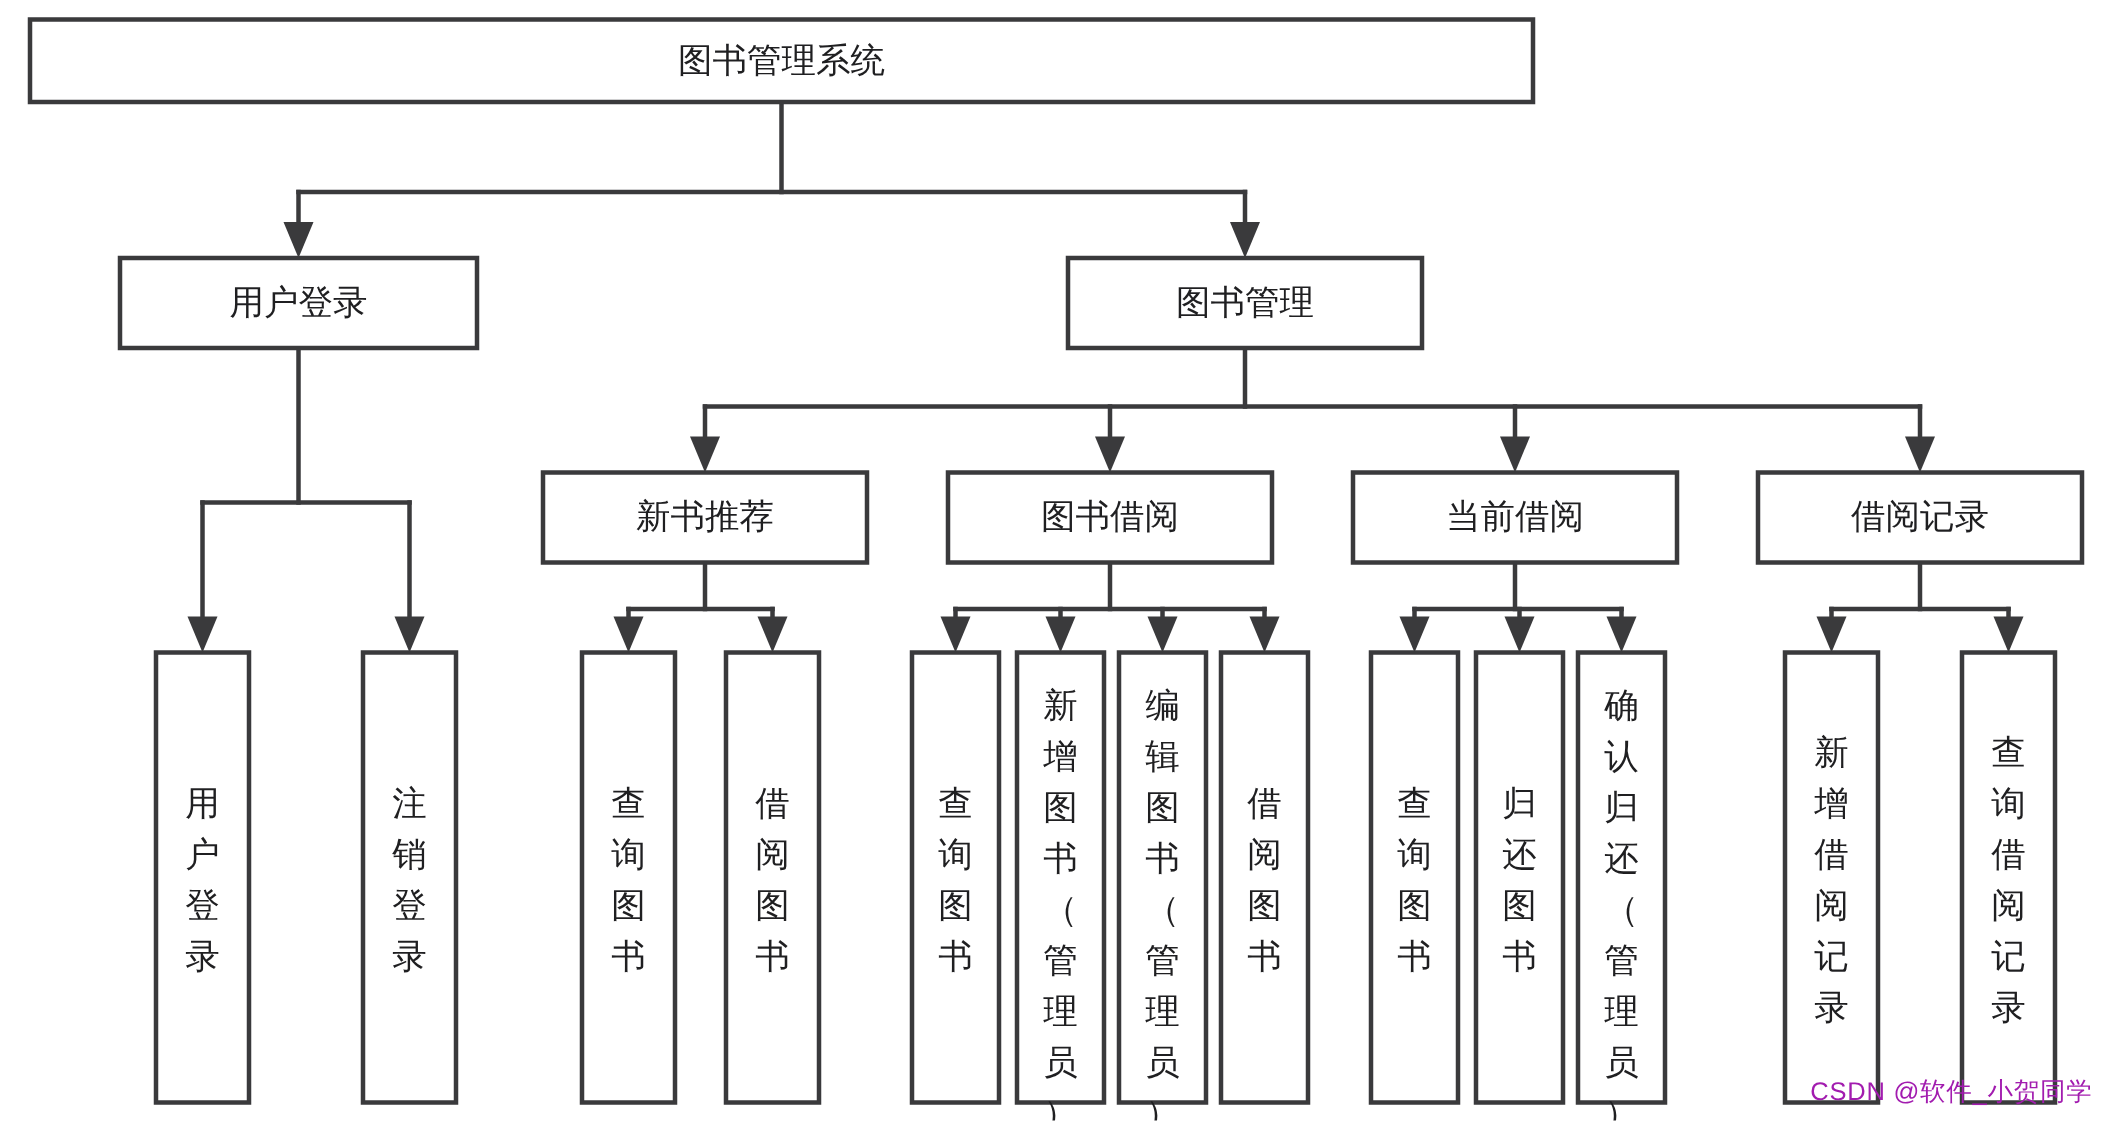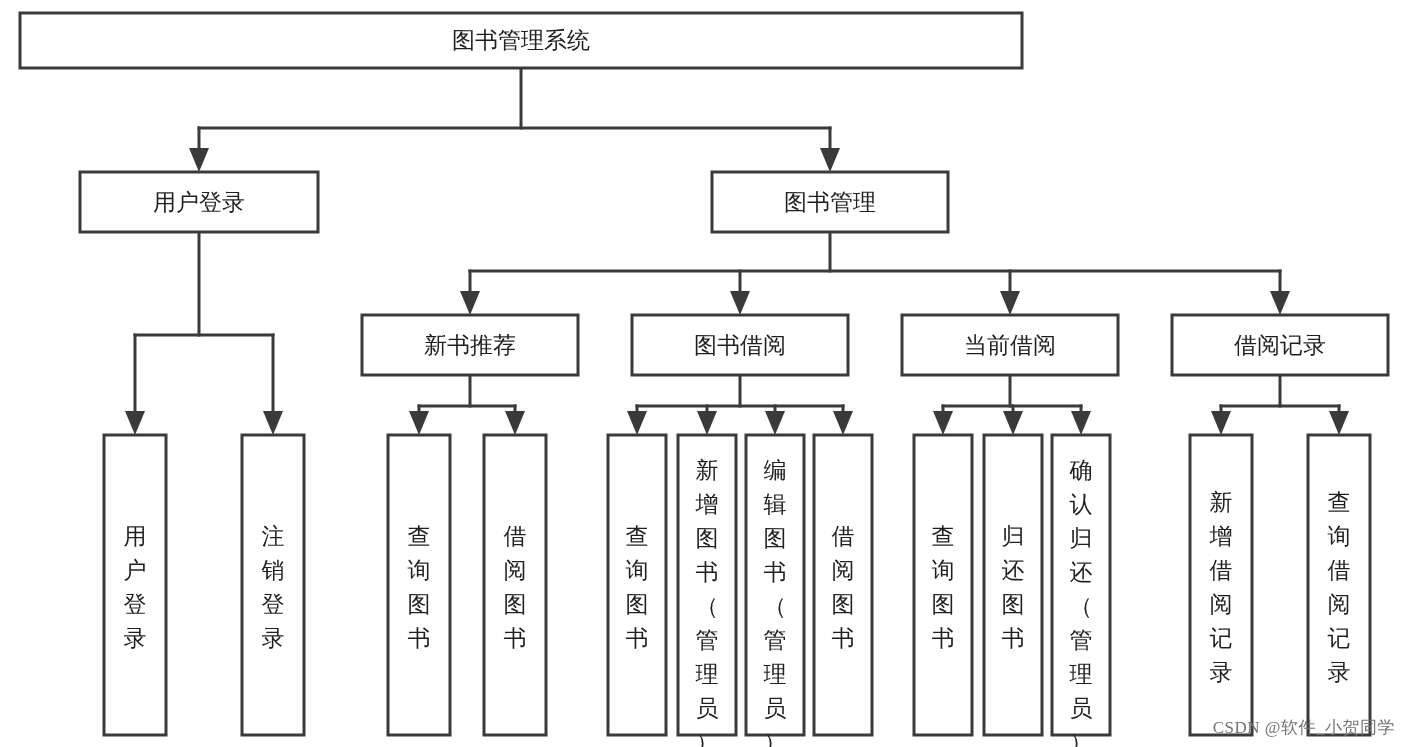--- a/index.html
+++ b/index.html
@@ -54,23 +54,23 @@
     stroke-linejoin: miter;
   }
   .arrow-head {
     fill: #3a3a3c;
     stroke: none;
   }
   .watermark {
     position: absolute;
     right: 10px;
     bottom: 8px;
-    font-family: Liberation Serif, serif;
+    font-family: Liberation Sans, sans-serif;
     font-size: 17px;
-    color: #737373;
+    color: #a21caf;
     letter-spacing: 0.5px;
     white-space: nowrap;
     user-select: none;
     pointer-events: none;
   }
 </style>
 </head>
 <body>
 
 <div id="diagram-root">

